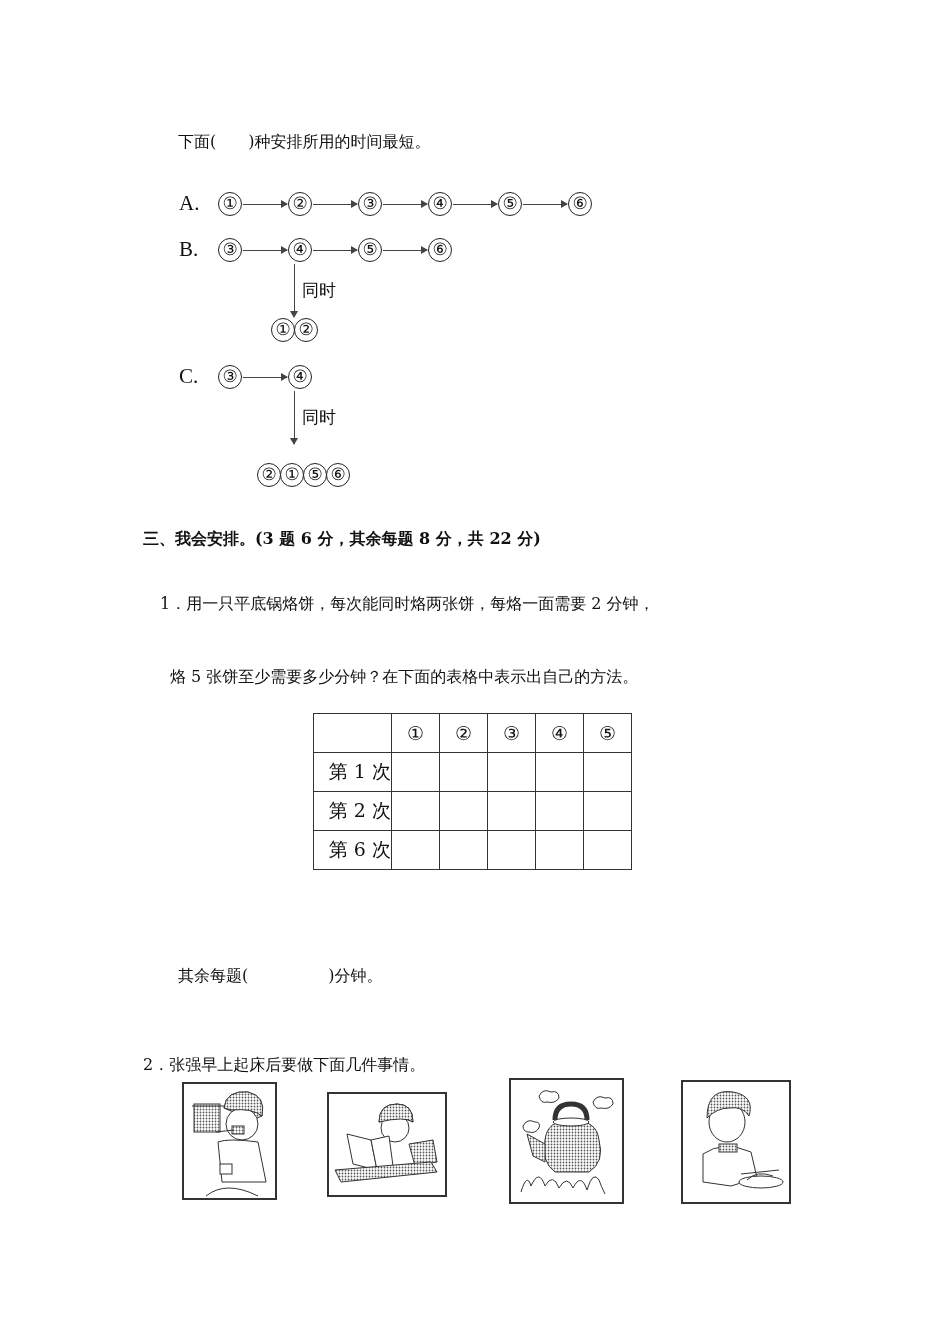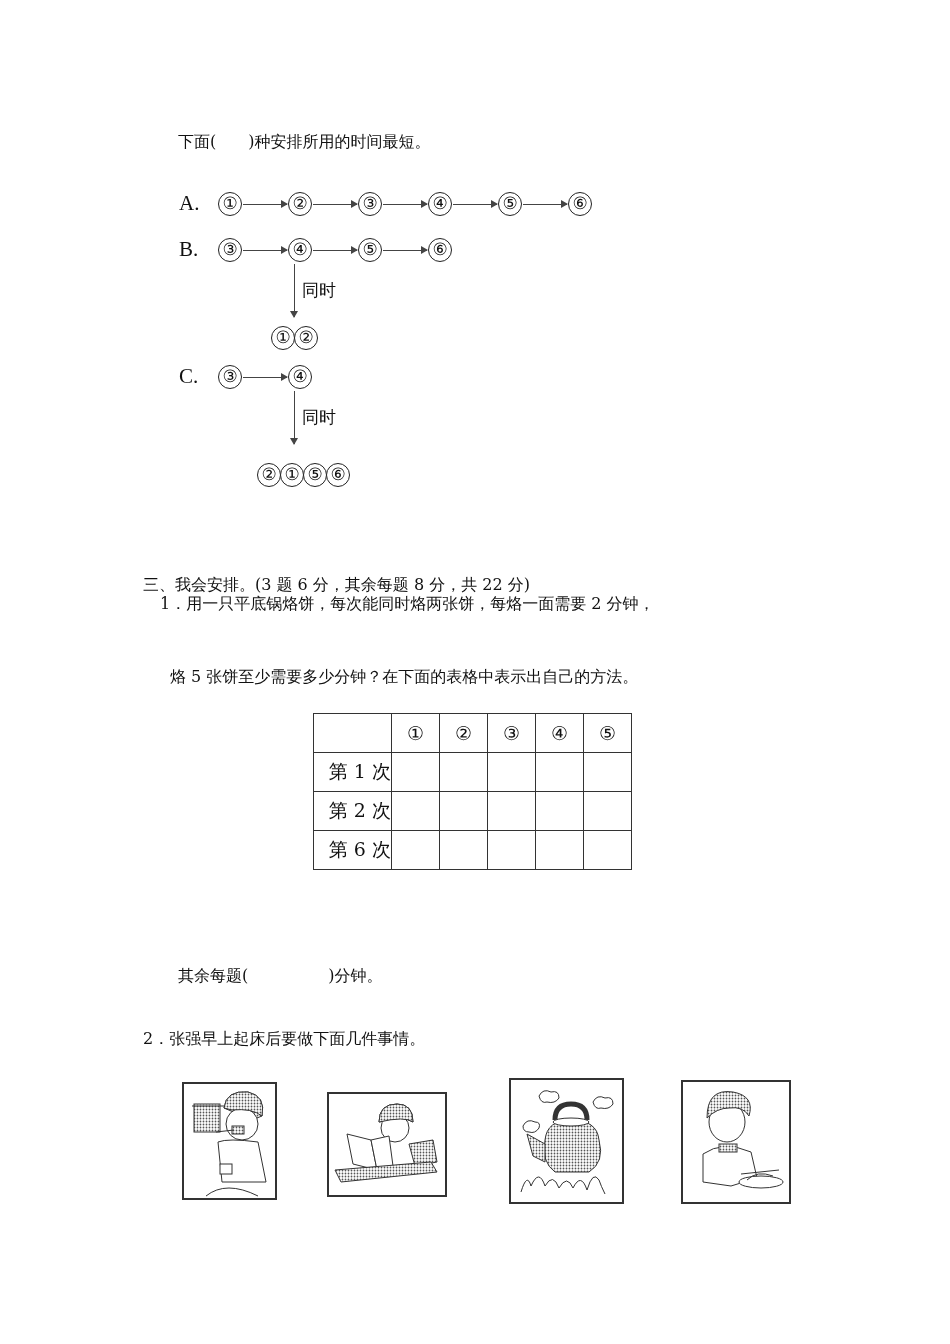--- a/index.html
+++ b/index.html
@@ -1,20 +1,20 @@
 <!DOCTYPE html>
 <html><head>
   <meta charset="utf-8">
   <style>
     html, body { margin: 0; padding: 0; background: #ffffff; }
     body { width: 950px; height: 1344px; position: relative; overflow: hidden;
       font-family: "DejaVu Serif", "Liberation Serif", serif; color: #111; }
     .abs { position: absolute; white-space: nowrap; }
     .txt { font-size: 16px; line-height: 24px; }
-    .bold { font-weight: normal; margin-top: 46px; }
+    .bold { font-weight: bold; }
     .opt-label { font-family: "Liberation Serif", serif; font-size: 21px; }
     .circ { display: inline-block; width: 22px; height: 22px; border: 1.4px solid #222; border-radius: 50%;
       text-align: center; line-height: 22px; font-size: 17px; font-family: "Liberation Serif", serif;
       box-sizing: content-box; background: #fff; }
     .arrow-h { position: absolute; height: 1.3px; background: #444; }
     .arrow-h::after { content: ""; position: absolute; right: -1px; top: -4px; border-left: 7px solid #444;
       border-top: 4.5px solid transparent; border-bottom: 4.5px solid transparent; }
     .arrow-v { position: absolute; width: 1.3px; background: #444; }
     .arrow-v::after { content: ""; position: absolute; bottom: -1px; left: -4px; border-top: 7px solid #444;
       border-left: 4.5px solid transparent; border-right: 4.5px solid transparent; }
@@ -49,21 +49,21 @@
   <span class="abs opt-label" style="left:179px; top:237px;">B.</span>
   <span class="abs circ" style="left:218px; top:238px;">③</span>
   <div class="arrow-h" style="left:243px; top:250px; width:44px;"></div>
   <span class="abs circ" style="left:288px; top:238px;">④</span>
   <div class="arrow-h" style="left:313px; top:250px; width:44px;"></div>
   <span class="abs circ" style="left:358px; top:238px;">⑤</span>
   <div class="arrow-h" style="left:383px; top:250px; width:44px;"></div>
   <span class="abs circ" style="left:428px; top:238px;">⑥</span>
   <div class="arrow-v" style="left:294px; top:264px; height:53px;"></div>
   <span class="abs small" style="left:302px; top:279px;">同时</span>
-  <span class="abs" style="left:271px; top:318px;margin-top:8px;">
+  <span class="abs" style="left:271px; top:318px;">
     <span class="circ">①</span><span class="circ" style="margin-left:-1px;">②</span>
   </span>
 </div>
 
 <div>
   <span class="abs opt-label" style="left:179px; top:364px;">C.</span>
   <span class="abs circ" style="left:218px; top:365px;">③</span>
   <div class="arrow-h" style="left:243px; top:377px; width:44px;"></div>
   <span class="abs circ" style="left:288px; top:365px;">④</span>
   <div class="arrow-v" style="left:294px; top:391px; height:53px;"></div>
@@ -110,21 +110,21 @@
         <td></td>
         <td></td>
         <td></td>
         <td></td>
   </tr>
 </tbody>
   </table>
 
 <div class="abs txt" style="left:178px; top:964px;">其余每题(　　　　　)分钟。</div>
 
-<div class="abs txt" style="left:143px; top:1027px;">2．张强早上起床后要做下面几件事情。</div>
+<div class="abs txt" style="left:143px; top:1053px;">2．张强早上起床后要做下面几件事情。</div>
 
 <div class="pic" style="left:182px; top:1082px; width:95px; height:118px;">
   <svg width="91" height="114" viewBox="0 0 91 114">
     <defs>
         <pattern id="dots" width="3" height="3" patternUnits="userSpaceOnUse">
           <rect width="3" height="3" fill="#fff"></rect>
           <circle cx="1.5" cy="1.5" r="0.9" fill="#555"></circle>
         </pattern>
       </defs>
     <rect x="10" y="20" width="26" height="28" fill="url(#dots)" stroke="#333"></rect>

